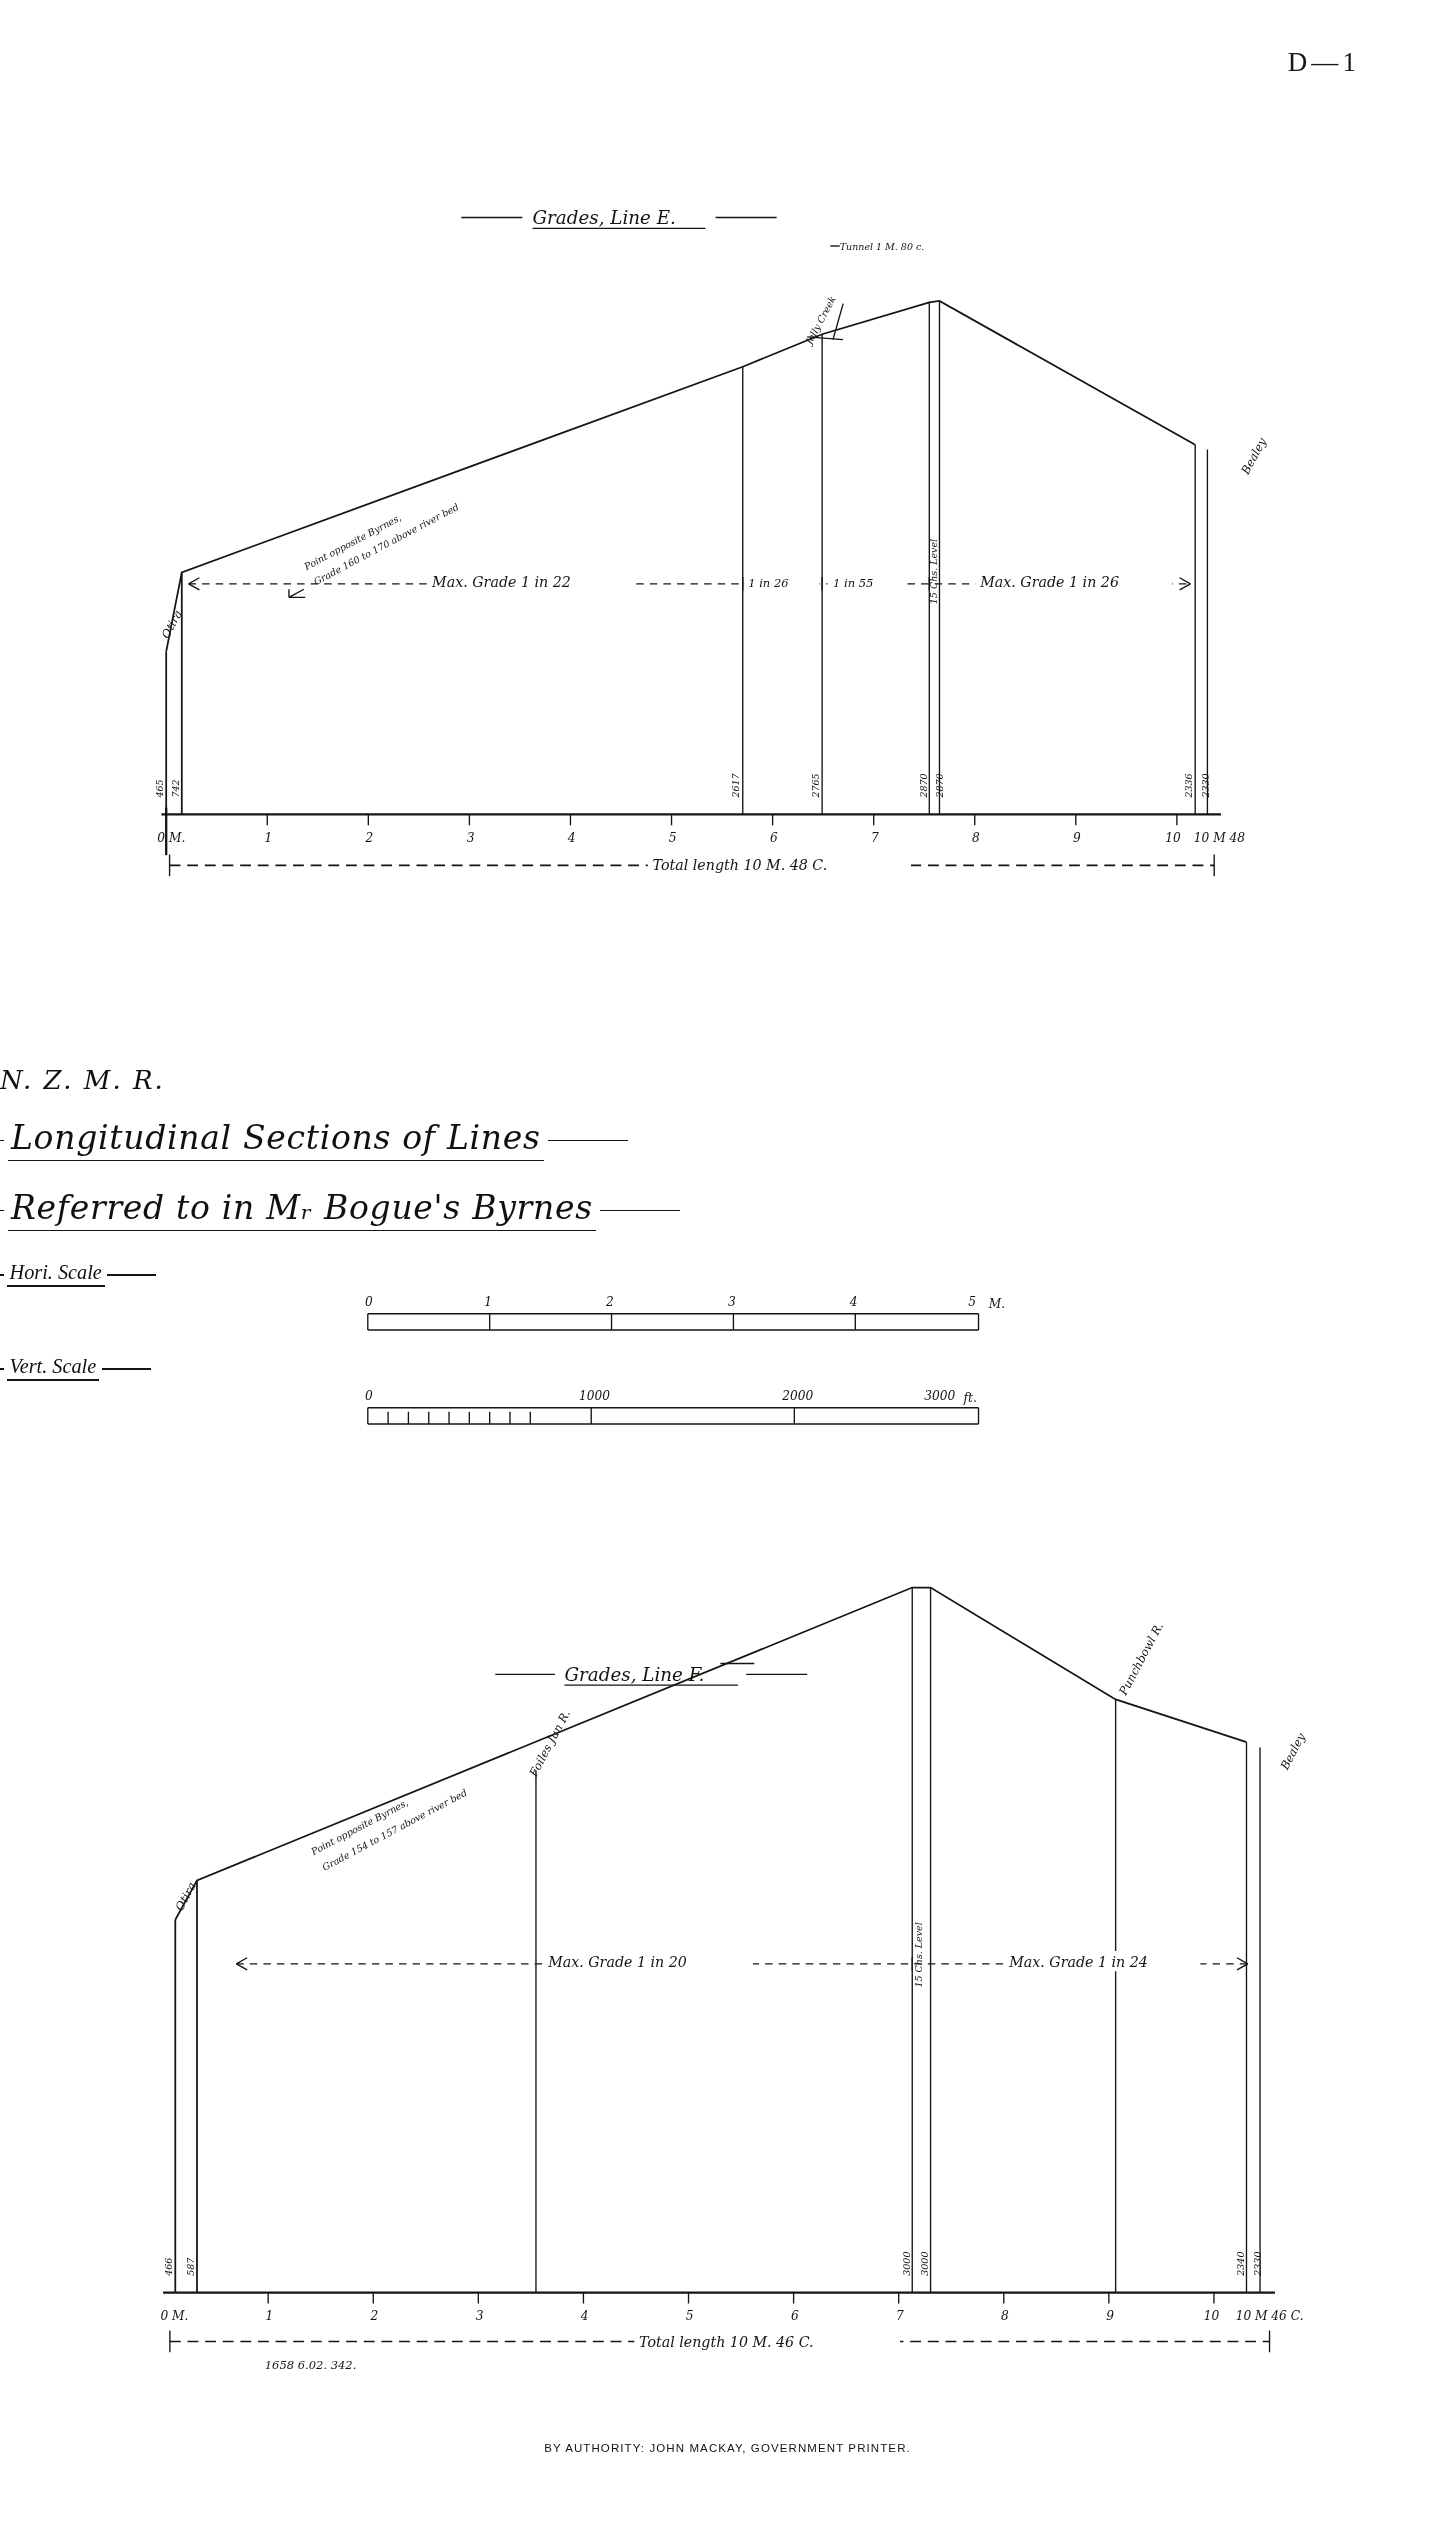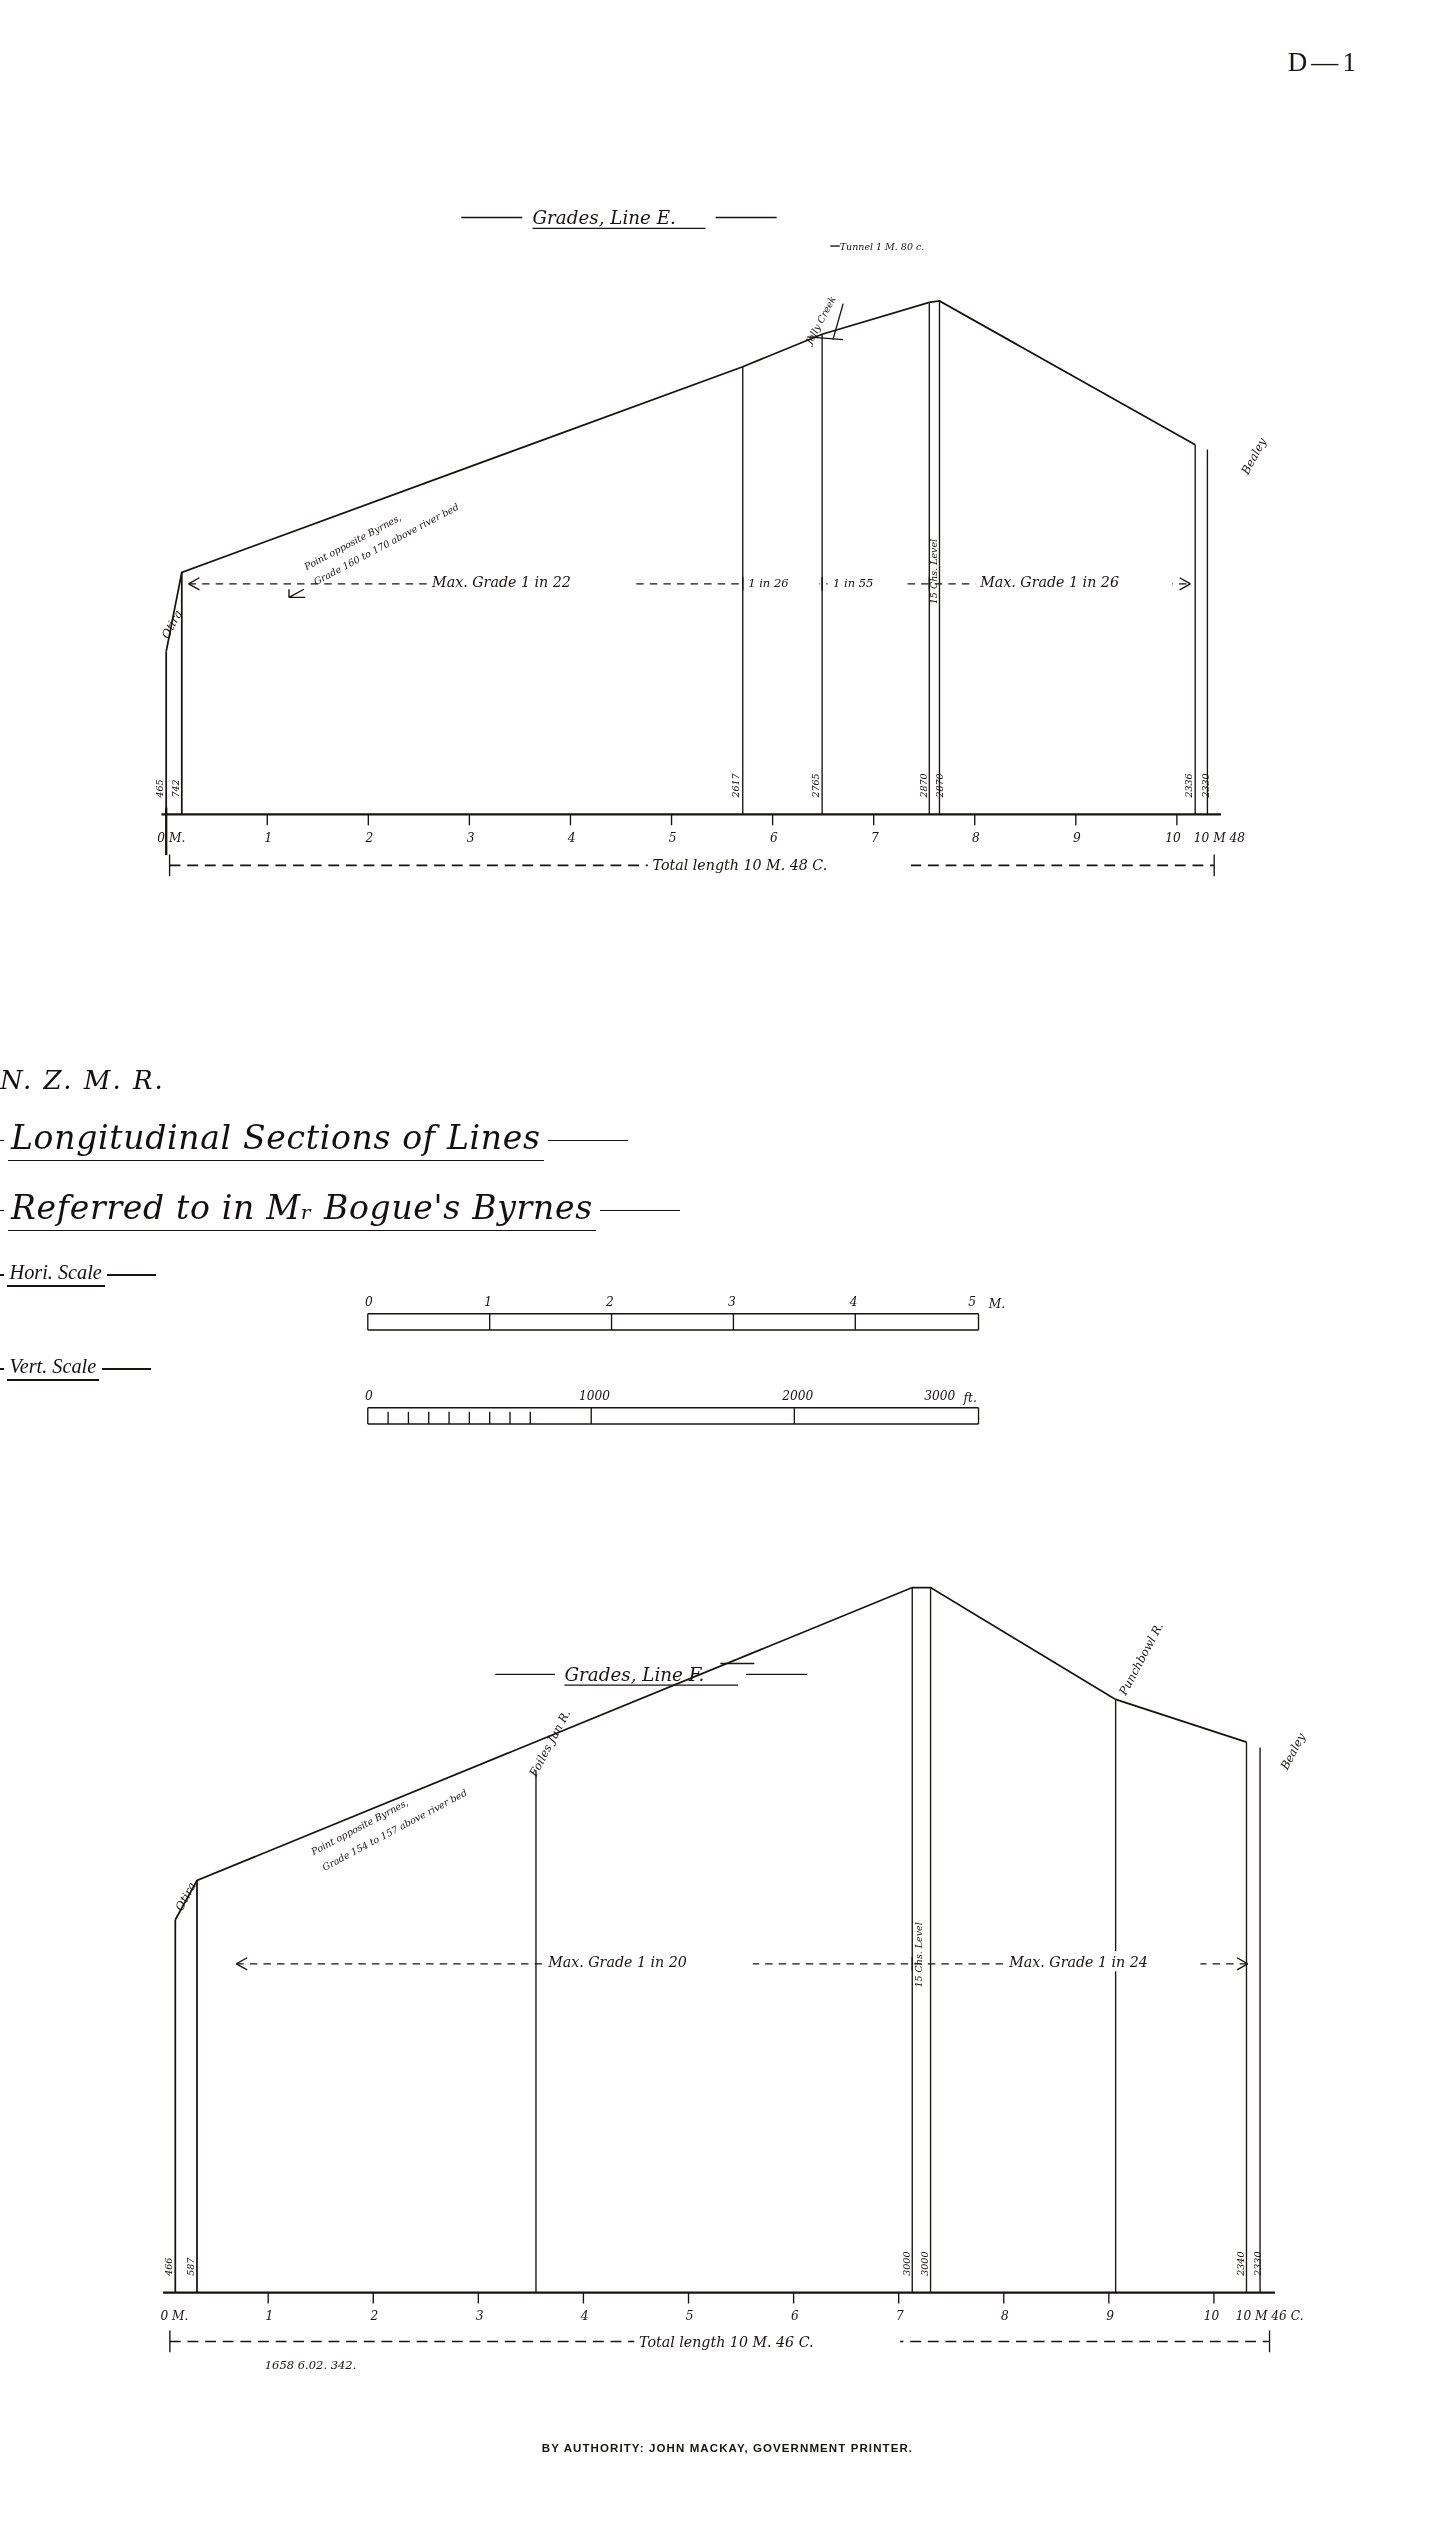--- a/index.html
+++ b/index.html
@@ -113,21 +113,21 @@
     height: 1.4px; background: #17130f;
   }
   .footer {
     position: absolute;
     left: 0;
     top: 2442px;
     width: 1455px;
     text-align: center;
     font-family: "Liberation Sans", sans-serif;
     font-size: 11.5px;
-    font-weight: bold;
+    font-weight: normal;
     letter-spacing: 1.1px;
     color: #17130f;
   }
 </style>
 </head>
 <body>
 
 <div class="page">
 
   <div class="plate-id">D—1</div>

